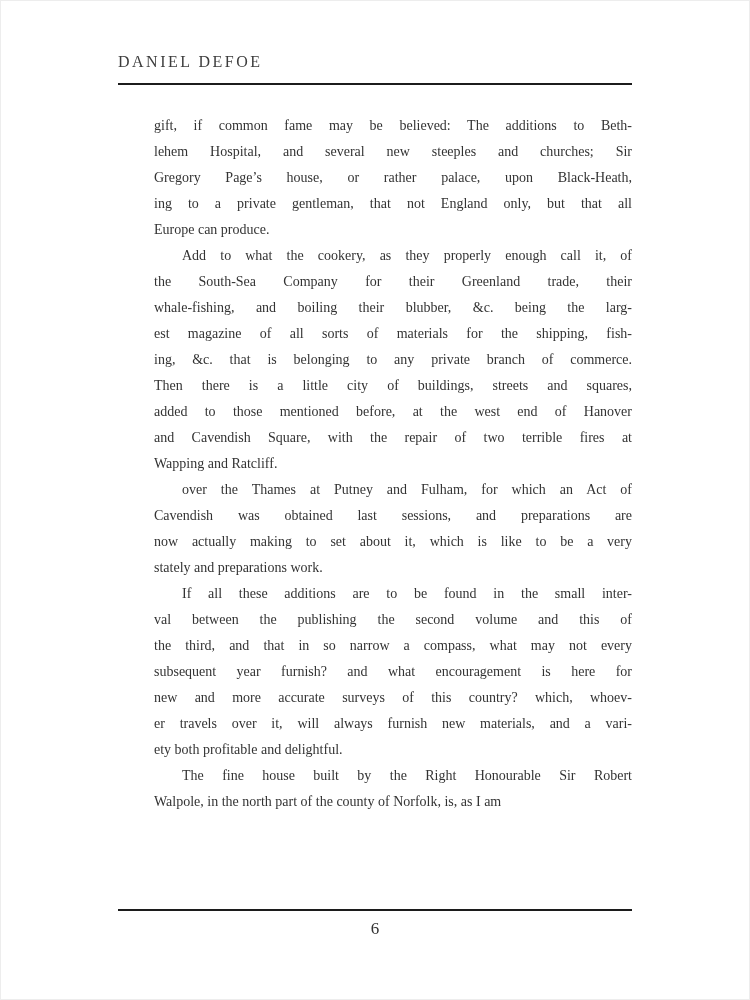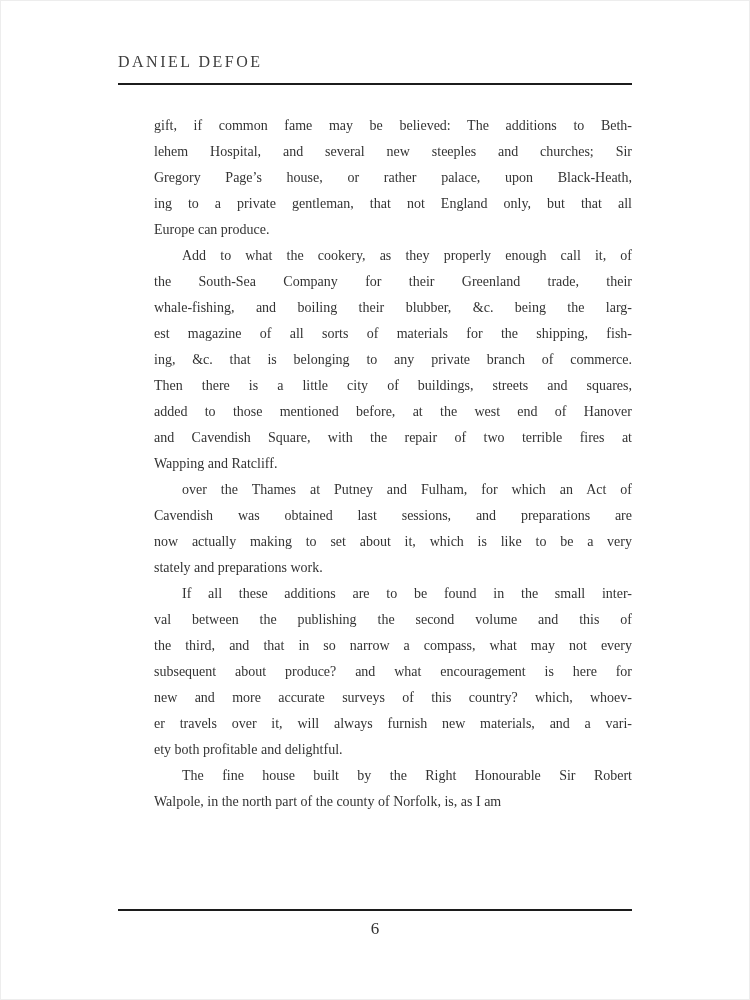--- a/index.html
+++ b/index.html
@@ -109,21 +109,21 @@
       <div class="paragraph indent">
         <div class="line">over the Thames at Putney and Fulham, for which an Act of</div>
         <div class="line">Cavendish was obtained last sessions, and preparations are</div>
         <div class="line">now actually making to set about it, which is like to be a very</div>
         <div class="line last">stately and preparations work.</div>
       </div>
       <div class="paragraph indent">
         <div class="line">If all these additions are to be found in the small inter-</div>
         <div class="line">val between the publishing the second volume and this of</div>
         <div class="line">the third, and that in so narrow a compass, what may not every</div>
-        <div class="line">subsequent about produce? and what encouragement is here for</div>
+        <div class="line">subsequent year furnish? and what encouragement is here for</div>
         <div class="line">new and more accurate surveys of this country? which, whoev-</div>
         <div class="line">er travels over it, will always furnish new materials, and a vari-</div>
         <div class="line last">ety both profitable and delightful.</div>
       </div>
       <div class="paragraph indent">
         <div class="line">The fine house built by the Right Honourable Sir Robert</div>
         <div class="line last">Walpole, in the north part of the county of Norfolk, is, as I am</div>
       </div>
     </main>
 

